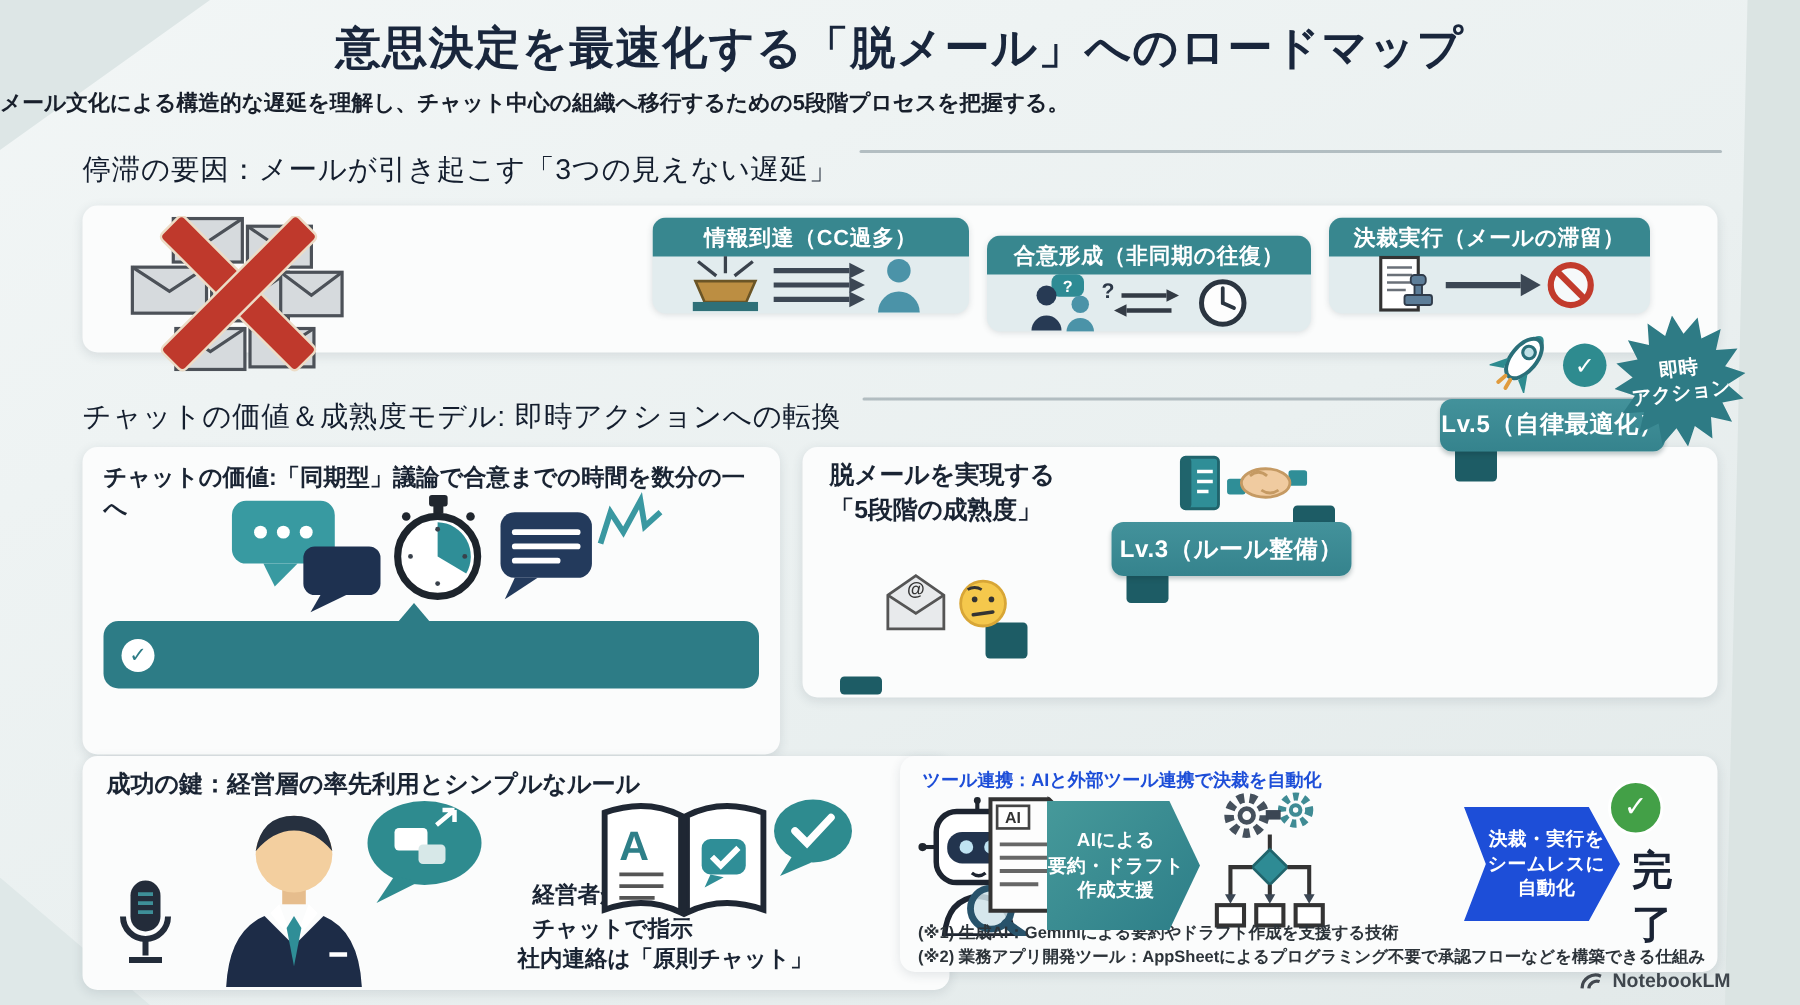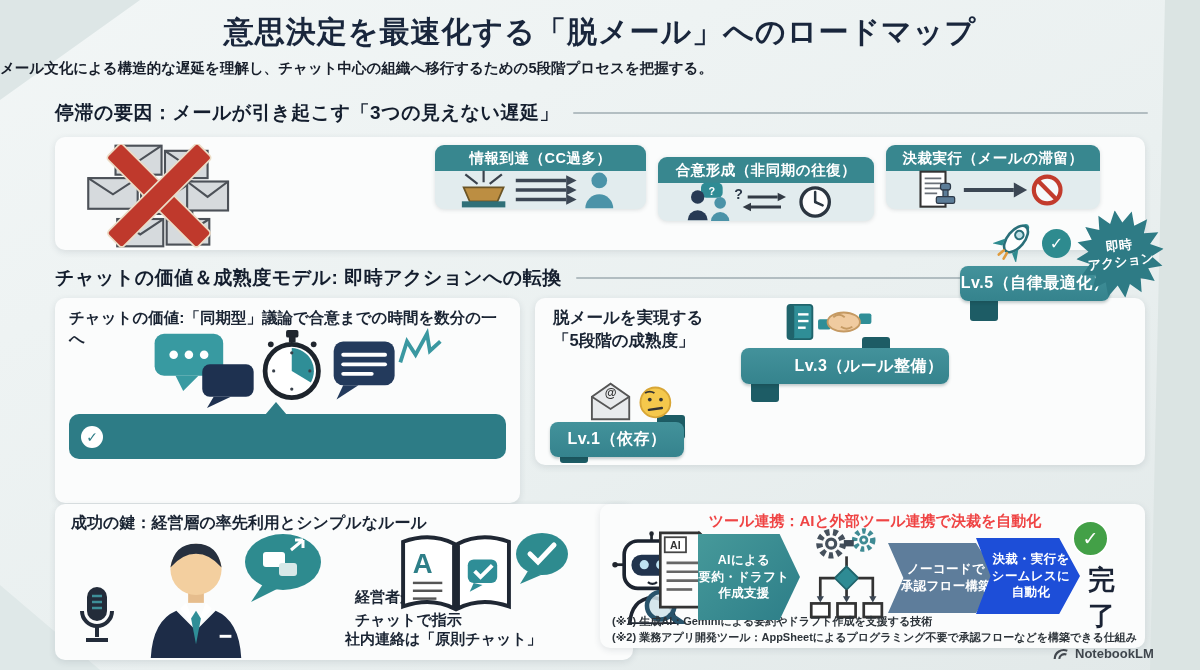--- a/index.html
+++ b/index.html
@@ -3,21 +3,21 @@
 <meta charset="utf-8">
 <style>
   html,body{margin:0;padding:0;background:#cfd8d8;}
   .stage{position:relative;width:1200px;height:670px;overflow:hidden;
     background:linear-gradient(155deg,#f2f6f6 0%,#eaf0f0 55%,#e2e9e9 100%);
     font-family:"Liberation Sans","DejaVu Sans",sans-serif;color:#1b2438;}
   .abs{position:absolute;}
   .pre{white-space:pre-line;}
   .deco{position:absolute;z-index:0;}
   .card{position:absolute;background:#fbfcfc;border-radius:10px;box-shadow:0 2px 7px rgba(40,60,70,.12);z-index:1;}
-  .sec-h{position:absolute;display:flex;align-items:center;z-index:2;font-size:19px;font-weight:700;color:#141e2e;letter-spacing:.5px;}
+  .sec-h{position:absolute;display:flex;align-items:flex-start;z-index:2;font-size:19px;font-weight:400;color:#141e2e;letter-spacing:.5px;}
   .sec-h .rule{flex:1;height:2px;background:#93a2a8;margin-left:14px;opacity:.65;border-radius:1px;}
   .mini{position:absolute;border-radius:9px;background:#e2ecee;box-shadow:0 1px 4px rgba(40,60,70,.15);overflow:hidden;}
   .mini .hd{height:26px;background:#38878f;color:#fff;font-size:14.5px;font-weight:700;
     display:flex;align-items:center;justify-content:center;letter-spacing:.5px;}
   .mini .bd{height:38px;display:flex;align-items:center;justify-content:center;}
   .step{position:absolute;z-index:3;background:linear-gradient(180deg,#43929b,#35838d);border-radius:8px;
     color:#fff;font-weight:700;font-size:16px;display:flex;align-items:center;justify-content:center;
     box-shadow:0 2px 3px rgba(20,50,55,.25);letter-spacing:.5px;}
   .riser{position:absolute;z-index:2;background:#1d5c65;border-radius:3px;}
   .chk{display:flex;align-items:center;justify-content:center;border-radius:50%;font-weight:900;z-index:4;}
@@ -37,21 +37,21 @@
   <div class="deco" style="left:0;bottom:0;width:100px;height:85px;background:#dfe8e8;clip-path:polygon(0 100%,0 0,100% 100%);"></div>
 
   <div class="abs" style="left:0;top:12px;width:1200px;text-align:center;font-size:30px;font-weight:900;color:#19263c;letter-spacing:1px;z-index:2;">意思決定を最速化する「脱メール」へのロードマップ</div>
   <div class="abs" style="left:0;top:59px;width:1200px;font-size:14.5px;font-weight:700;color:#181f2b;z-index:2;">メール文化による構造的な遅延を理解し、チャット中心の組織へ移行するための5段階プロセスを把握する。</div>
 
   <div class="sec-h" style="left:55px;top:100px;width:1093px;">
     <span>停滞の要因：メールが引き起こす「3つの見えない遅延」</span>
     <span class="rule"></span>
   </div>
 
-  <div class="card" style="left:55px;top:137px;width:1090px;height:113px;">
+  <div class="card" style="left:55px;top:137px;width:1090px;height:98px;">
 
     <svg class="abs" style="left:28px;top:7px;" width="152" height="104" viewBox="0 0 170 122">
       <g stroke="#4c5158" stroke-width="2.5" fill="#d6dadd">
         <g transform="translate(34,2)">
             <rect width="54" height="34"></rect>
             <path d="M0,0 27,18 54,0" fill="none"></path>
           </g>
         <g transform="translate(92,8)">
             <rect width="50" height="32"></rect>
             <path d="M0,0 25,17 50,0" fill="none"></path>
@@ -236,22 +236,21 @@
   <div class="card" style="left:535px;top:298px;width:610px;height:167px;"></div>
   <div class="abs pre" style="left:553px;top:306px;font-size:16.5px;font-weight:800;color:#1a2433;line-height:1.4;z-index:3;">脱メールを実現する
 「5段階の成熟度」</div>
 
   <div class="riser" style="left:560px;top:451px;width:28px;height:12px;"></div>
   <div class="riser" style="left:657px;top:415px;width:28px;height:24px;"></div>
   <div class="riser" style="left:751px;top:378px;width:28px;height:24px;"></div>
   <div class="riser" style="left:862px;top:337px;width:28px;height:24px;"></div>
   <div class="riser" style="left:970px;top:295px;width:28px;height:26px;"></div>
 
-  <div class="step" style="left:550px;top:422px;width:134px;height:35px;">Lv.1（依存）</div>
-  <div class="step" style="left:741px;top:348px;width:160px;height:36px;padding-left:48px;">Lv.3（ルール整備）</div>
+  <div class="step" style="left:741px;top:348px;width:160px;height:36px;">Lv.3（ルール整備）</div>
   <div class="step" style="left:960px;top:266px;width:150px;height:35px;">Lv.5（自律最適化）</div>
 
   <svg class="abs" style="left:585px;top:380px;z-index:4;" width="95" height="42" viewBox="0 0 95 45">
     <path d="M4,18 L24,4 L44,18 V42 H4 Z" fill="#e8eaec" stroke="#555" stroke-width="2"></path>
     <path d="M4,18 L24,31 L44,18" fill="none" stroke="#555" stroke-width="2"></path>
     <text x="24" y="18" text-anchor="middle" font-size="13" font-weight="bold" fill="#333">@</text>
     <circle cx="72" cy="24" r="16" fill="#f5c84c" stroke="#d8a636" stroke-width="2"></circle>
     <circle cx="66" cy="21" r="2" fill="#333"></circle>
       <circle cx="78" cy="21" r="2" fill="#333"></circle>
     <path d="M61,14 Q66,11 71,14" stroke="#333" stroke-width="2" fill="none"></path>
@@ -327,21 +326,21 @@
     <svg class="abs" style="left:458px;top:28px;" width="58" height="54" viewBox="0 0 58 54">
       <ellipse cx="29" cy="22" rx="26" ry="21" fill="#2e8b8f"></ellipse>
       <path d="M15,39 L7,52 L28,43 Z" fill="#2e8b8f"></path>
       <path d="M17,22 l8,8 l16,-17" stroke="#fff" stroke-width="5" fill="none" stroke-linecap="round"></path>
     </svg>
 
     <div class="abs" style="left:290px;top:126px;font-size:15px;font-weight:800;color:#1a2433;">社内連絡は「原則チャット」</div>
   </div>
 
   <div class="card" style="left:600px;top:504px;width:545px;height:144px;">
-    <div class="abs" style="left:15px;top:8px;width:520px;font-size:15px;font-weight:800;color:#ef4444;text-align:center;">ツール連携：AIと外部ツール連携で決裁を自動化</div>
+    <div class="abs" style="left:15px;top:8px;width:520px;font-size:12px;font-weight:800;color:#1d4ed8;">ツール連携：AIと外部ツール連携で決裁を自動化</div>
 
     <svg class="abs" style="left:4px;top:26px;" width="96" height="94" viewBox="0 0 105 103">
       <line x1="52" y1="12" x2="52" y2="5" stroke="#20262e" stroke-width="3"></line>
         <circle cx="52" cy="4" r="2.5" fill="#20262e"></circle>
       <line x1="22" y1="38" x2="14" y2="38" stroke="#20262e" stroke-width="3"></line>
         <circle cx="12" cy="38" r="3" fill="#20262e"></circle>
       <line x1="84" y1="38" x2="92" y2="38" stroke="#20262e" stroke-width="3"></line>
         <circle cx="94" cy="38" r="3" fill="#20262e"></circle>
       <rect x="22" y="12" width="62" height="52" rx="15" fill="#fff" stroke="#1d2430" stroke-width="4"></rect>
       <rect x="30" y="27" width="46" height="23" rx="11" fill="#22344e"></rect>
@@ -385,23 +384,20 @@
           <path d="M14,77 L18,84 L22,77 Z"></path>
           <path d="M72,77 L76,84 L80,77 Z"></path>
         </g>
       <g fill="#fff" stroke="#333" stroke-width="3">
           <rect x="8" y="85" width="20" height="15"></rect>
           <rect x="37" y="85" width="20" height="15"></rect>
           <rect x="66" y="85" width="20" height="15"></rect>
         </g>
     </svg>
 
-    <div class="flow-arrow pre" style="left:288px;top:39px;width:110px;height:70px;padding-left:6px;box-sizing:border-box;
-         background:#5e7d9b;clip-path:polygon(0 0,80% 0,100% 50%,80% 100%,0 100%,14% 50%);">ノーコードで
-承認フロー構築</div>
 
     <div class="flow-arrow pre" style="left:376px;top:34px;width:104px;height:76px;padding-left:6px;box-sizing:border-box;
          background:#1d4ed8;clip-path:polygon(0 0,80% 0,100% 50%,80% 100%,0 100%,14% 50%);">決裁・実行を
 シームレスに
 自動化</div>
 
     <div class="chk abs" style="left:472px;top:16px;width:33px;height:33px;background:#43a047;color:#fff;font-size:19px;border:2px solid #fff;">✓</div>
 
     <div class="abs" style="left:488px;top:58px;font-size:27px;font-weight:900;color:#1a2335;letter-spacing:2px;">完了</div>
 

